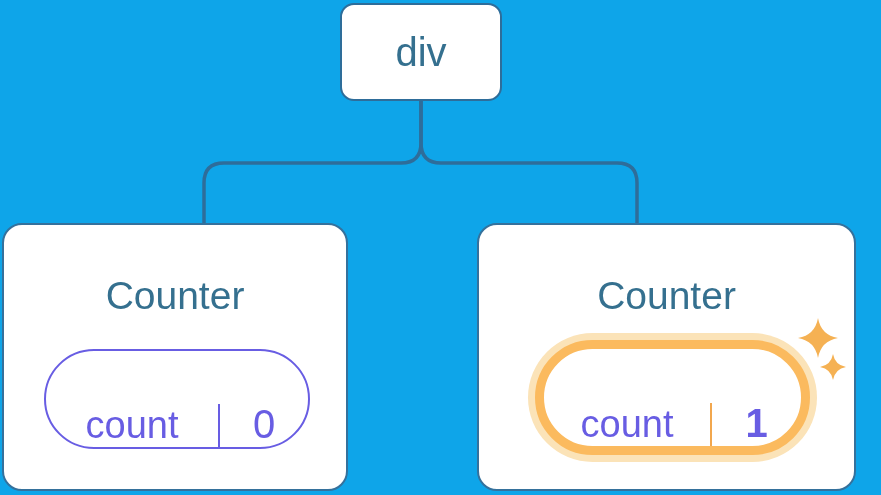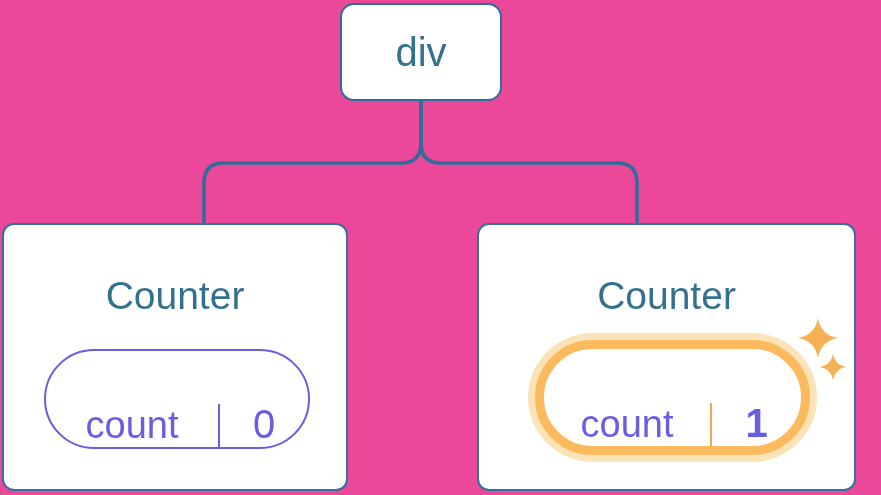--- a/index.html
+++ b/index.html
@@ -1,20 +1,20 @@
 <!DOCTYPE html>
 <html><head>
 <meta charset="utf-8">
 <style>
   html, body { margin: 0; padding: 0; background: #4d6974; }
   .stage {
     position: relative;
     width: 881px;
     height: 495px;
-    background: #ec4899;
+    background: #0ea5e9;
     overflow: hidden;
     font-family: "Liberation Sans", sans-serif;
   }
   svg.connectors {
     position: absolute;
     left: 0; top: 0;
   }
   .conn {
     fill: none;
     stroke: #2e6d9a;
@@ -36,21 +36,21 @@
     color: #35708f;
     font-size: 40px;
   }
   .card {
     position: absolute;
     top: 223px;
     height: 268px;
     box-sizing: border-box;
     background: #ffffff;
     border: 2px solid #35719c;
-    border-radius: 12px;
+    border-radius: 20px;
   }
   .card-left  { left: 2px;   width: 346px; }
   .card-right { left: 477px; width: 379px; }
   .card-title {
     position: absolute;
     top: 49px;
     left: 0;
     width: 100%;
     text-align: center;
     color: #35708f;

